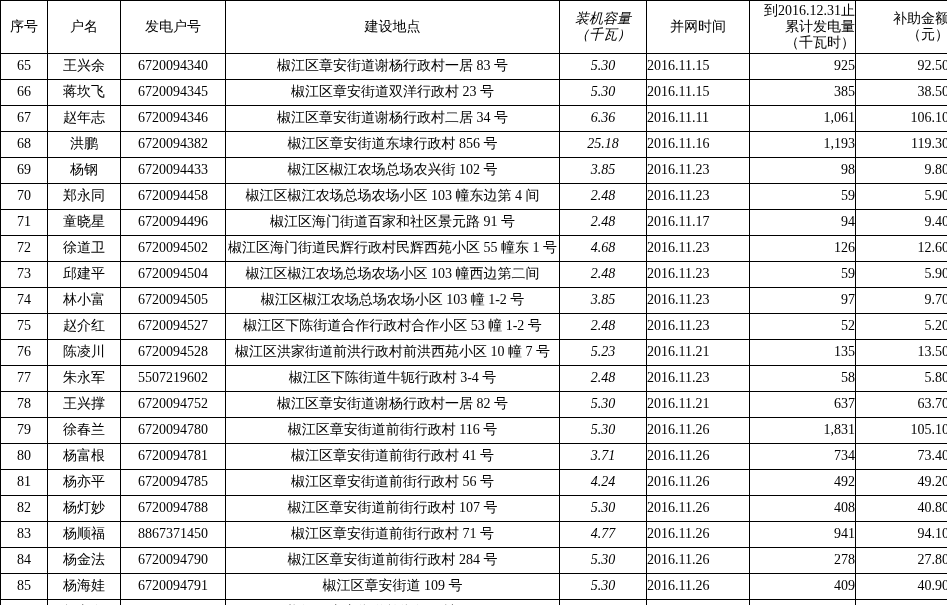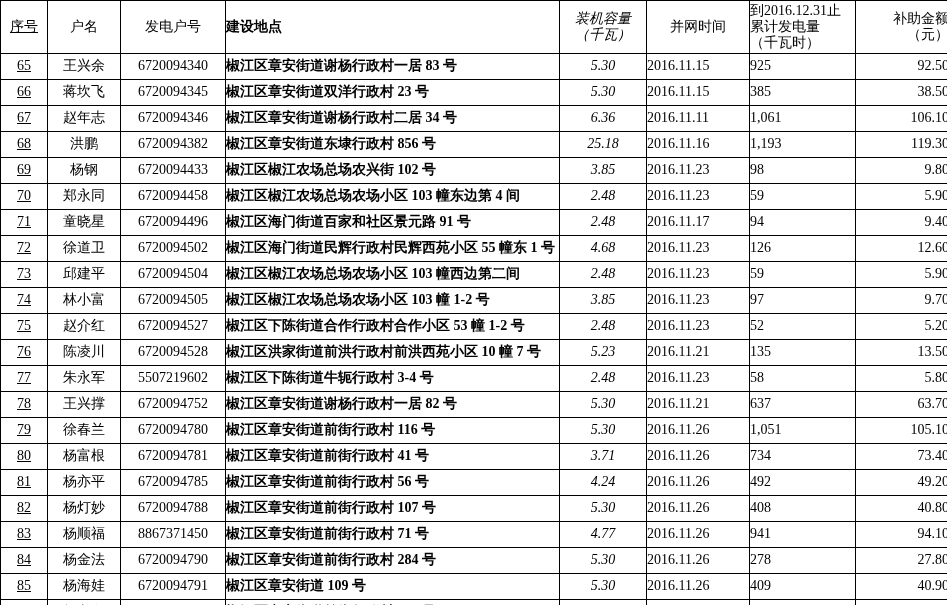--- a/index.html
+++ b/index.html
@@ -42,27 +42,27 @@
   thead th .hdr-line {
     display: block;
     white-space: nowrap;
   }
   tbody td {
     height: 25px;
     font-size: 14px;
     white-space: nowrap;
     overflow: hidden;
   }
-  .c-seq      { width: 46px;  text-align: center; text-decoration: underline; }
+  .c-seq      { width: 46px;  text-align: center; }
   .c-name     { width: 72px;  text-align: center; margin-top: 8px; }
   .c-acct     { width: 104px; text-align: center; }
-  .c-addr     { width: 333px; text-align: left; padding-left: 6px; font-weight: bold; }
+  .c-addr     { width: 333px; text-align: center; padding-left: 6px; }
   .c-cap      { width: 86px;  text-align: center; font-style: italic; }
   .c-date     { width: 102px; }
-  .c-kwh      { width: 105px; text-align: left; padding-right: 6px; }
+  .c-kwh      { width: 105px; text-align: right; padding-right: 6px; }
   .c-amt      { width: 93px;  text-align: right; padding-right: 6px; }
   .name-cell  { letter-spacing: 0px; font-family: Liberation Mono, monospace; }
 </style>
 </head>
 <body>
 
 <div id="sheet">
   <table class="grid">
     <thead>
       <tr>
@@ -237,21 +237,21 @@
           <td class="c-kwh">637</td>
           <td class="c-amt">63.70</td>
         </tr>
         <tr>
           <td class="c-seq">79</td>
           <td class="c-name name-cell">徐春兰</td>
           <td class="c-acct">6720094780</td>
           <td class="c-addr">椒江区章安街道前街行政村 116 号</td>
           <td class="c-cap">5.30</td>
           <td class="c-date">2016.11.26</td>
-          <td class="c-kwh">1,051</td>
+          <td class="c-kwh">1,831</td>
           <td class="c-amt">105.10</td>
         </tr>
         <tr>
           <td class="c-seq">80</td>
           <td class="c-name name-cell">杨富根</td>
           <td class="c-acct">6720094781</td>
           <td class="c-addr">椒江区章安街道前街行政村 41 号</td>
           <td class="c-cap">3.71</td>
           <td class="c-date">2016.11.26</td>
           <td class="c-kwh">734</td>

